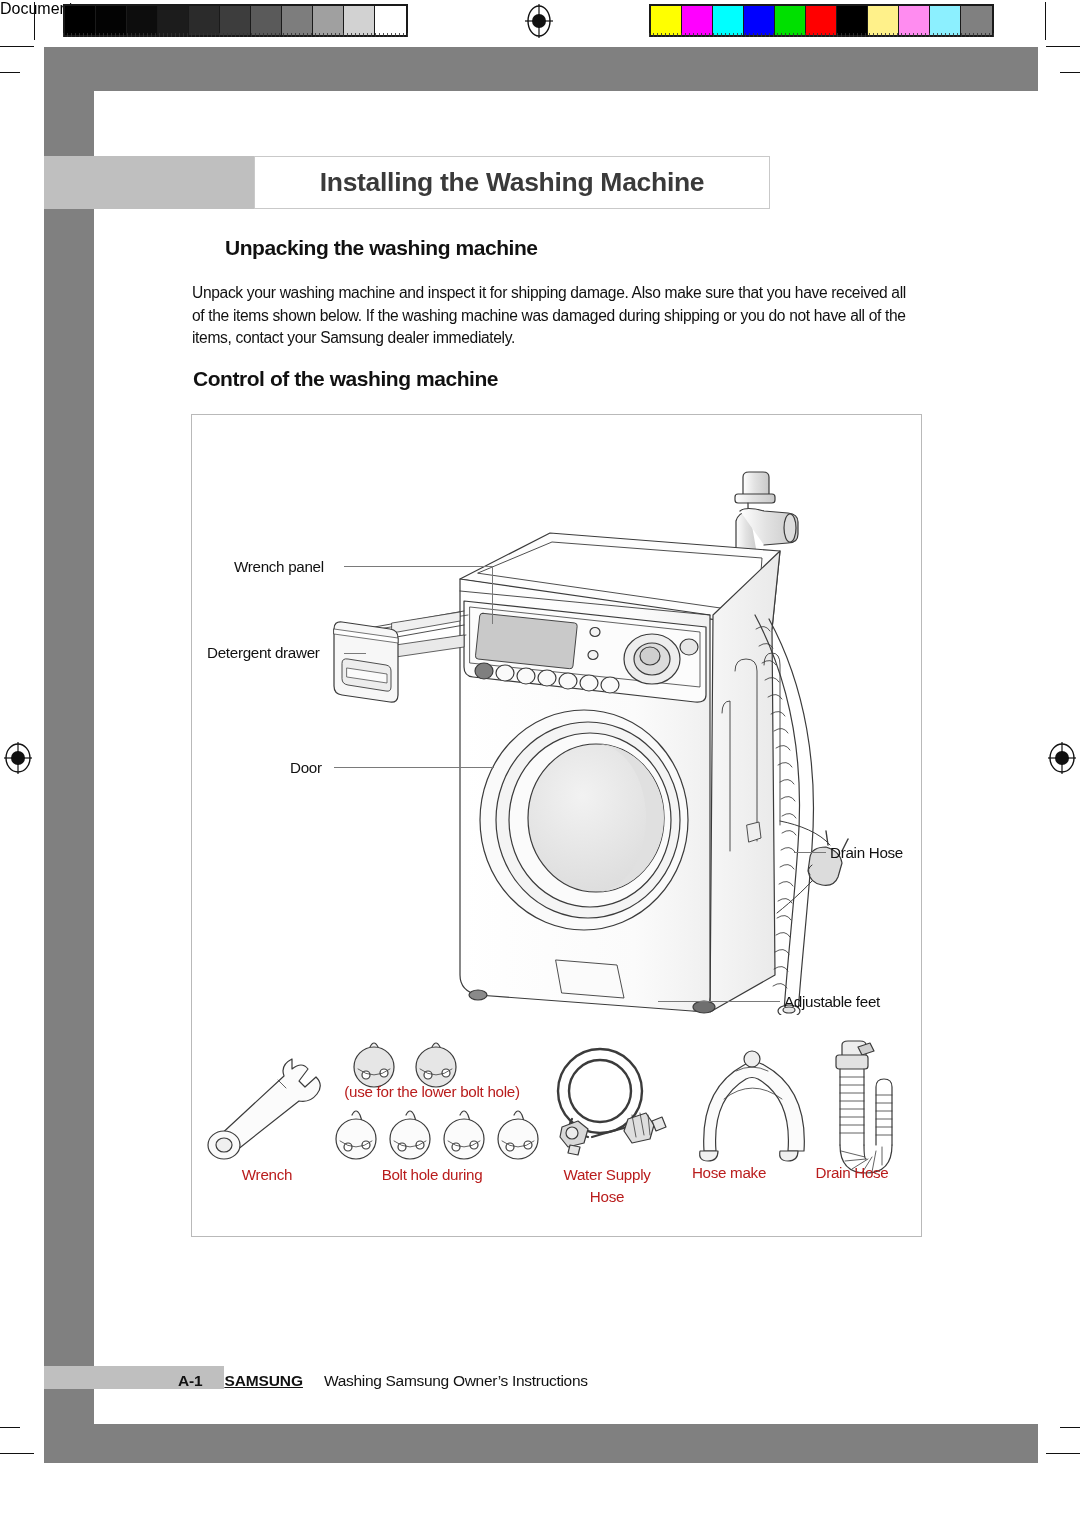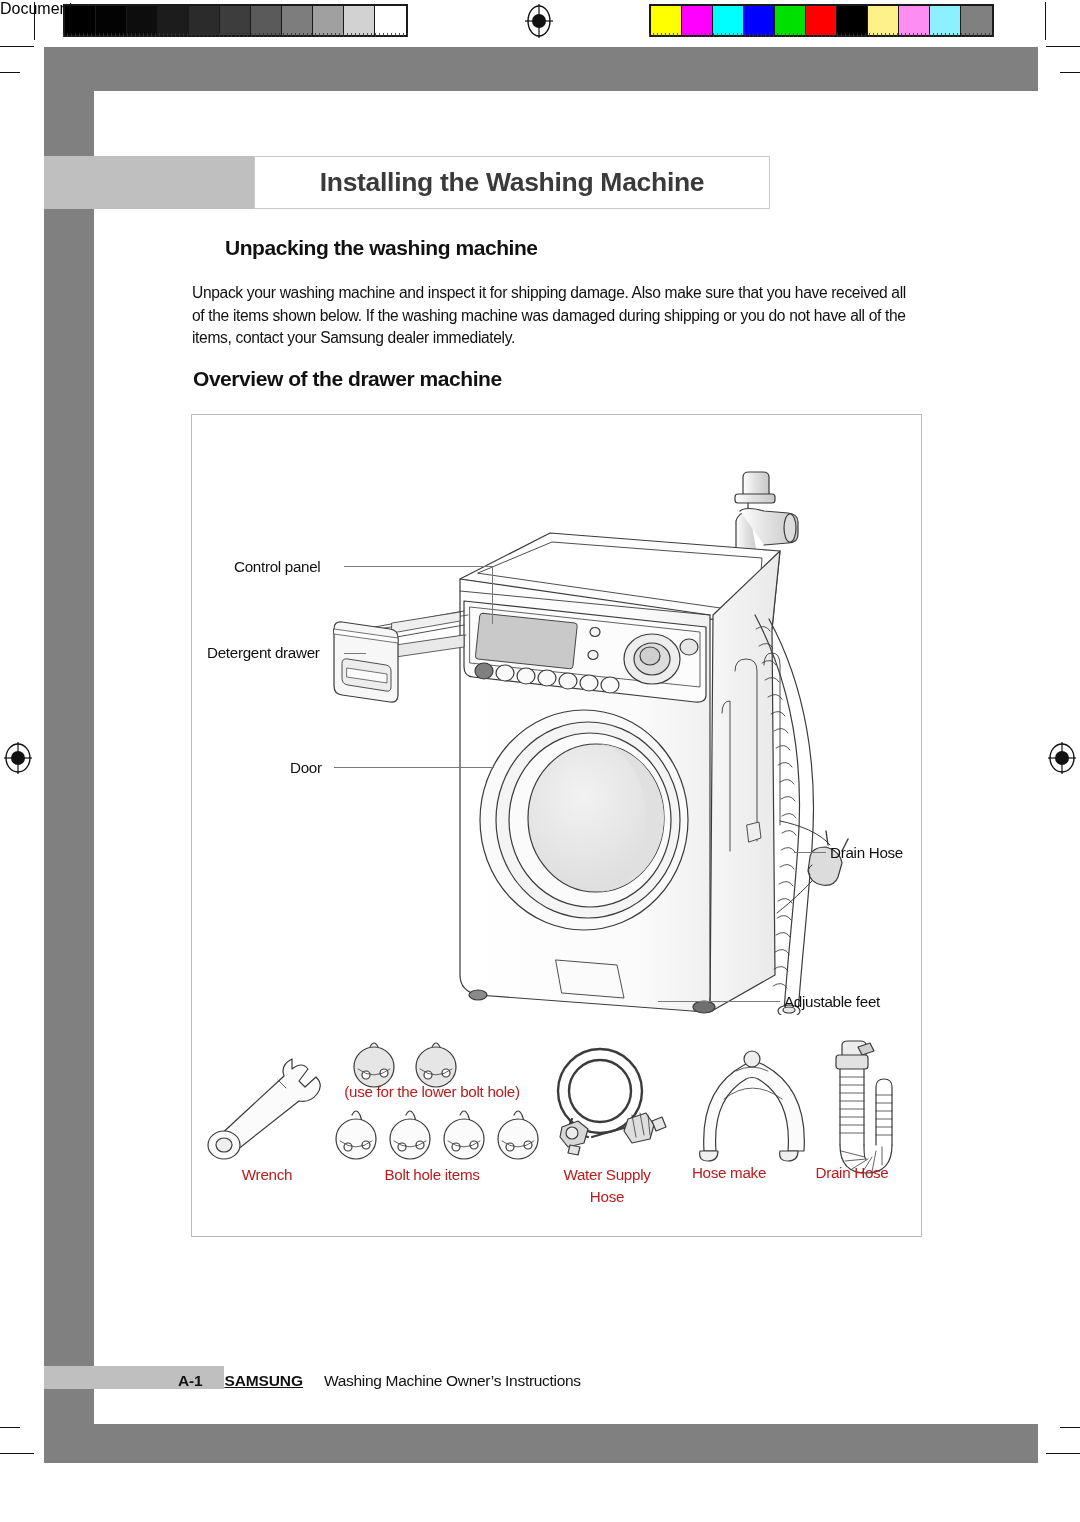--- a/index.html
+++ b/index.html
@@ -166,21 +166,21 @@
 
   <div id="chapter-title-wrap">
     <div id="chapter-tab"></div>
     <div id="chapter-box">
       <span id="chapter-title">Installing the Washing Machine</span>
     </div>
   </div>
 
   <div class="h2" id="h2-unpacking">Unpacking the washing machine</div>
   <div id="intro-para">Unpack your washing machine and inspect it for shipping damage. Also make sure that you have received all of the items shown below. If the washing machine was damaged during shipping or you do not have all of the items, contact your Samsung dealer immediately.</div>
-  <div class="h2" id="h2-overview">Overview of the drawer machine</div>
+  <div class="h2" id="h2-overview">Control of the washing machine</div>
 
   <div id="diagram-panel">
 
     <svg style="position:absolute;left:0;top:0;" width="729" height="600" viewBox="0 0 729 600">
       <defs>
         <linearGradient id="gBody" x1="0" y1="0" x2="1" y2="0">
           <stop offset="0%" stop-color="#ffffff"></stop>
             <stop offset="70%" stop-color="#fbfbfb"></stop>
             <stop offset="100%" stop-color="#f0f0f0"></stop>
         </linearGradient>
@@ -314,21 +314,21 @@
           <path d="M588,406 C608,410 628,418 638,430" stroke-width="1" fill="none"></path>
           <path d="M585,498 C600,486 618,470 632,452" stroke-width="1" fill="none"></path>
           <path d="M634,432 q14,4 16,16 l-4,14 q-4,10 -16,8 q-12,-2 -14,-14 l2,-14 q2,-10 16,-10 z" fill="#dcdcdc"></path>
           <path d="M636,430 l-2,-14" stroke-width="1.4"></path>
           <path d="M650,436 l6,-12" stroke-width="1.4"></path>
           <path d="M620,450 q-6,4 -2,10" stroke-width="1"></path>
         </g>
       </g>
     </svg>
 
-    <span class="lbl" style="left:42px;top:143px;">Control panel</span>
+    <span class="lbl" style="left:42px;top:143px;">Wrench panel</span>
     <div class="leader" style="left:152px;top:151px;width:148px;"></div>
     <div class="leader-v" style="left:300px;top:151px;height:58px;"></div>
 
     <span class="lbl" style="left:15px;top:229px;">Detergent drawer</span>
     <div class="leader" style="left:152px;top:238px;width:22px;"></div>
 
     <span class="lbl" style="left:98px;top:344px;">Door</span>
     <div class="leader" style="left:142px;top:352px;width:160px;"></div>
 
     <span class="lbl" style="left:638px;top:429px;">Drain Hose</span>
@@ -458,31 +458,31 @@
               <path d="M44,88 L60,88"></path>
               <path d="M44,96 L60,96"></path>
           </g>
         </g>
       </g>
     </svg>
 
     <span class="acc-cap" style="left:140px;top:668px;width:200px;white-space:nowrap;">(use for the lower bolt hole)</span>
 
     <span class="acc-cap" style="left:20px;top:751px;width:110px;">Wrench</span>
-    <span class="acc-cap" style="left:155px;top:751px;width:170px;">Bolt hole items</span>
+    <span class="acc-cap" style="left:155px;top:751px;width:170px;">Bolt hole during</span>
     <span class="acc-cap" style="left:330px;top:751px;width:170px;">Water Supply</span>
     <span class="acc-cap" style="left:330px;top:773px;width:170px;">Hose</span>
     <span class="acc-cap" style="left:462px;top:749px;width:150px;">Hose make</span>
     <span class="acc-cap" style="left:590px;top:749px;width:140px;">Drain Hose</span>
   </div>
 
   <div id="footer-line">
     <span id="footer-page">A-1</span>
     <span id="footer-brand">SAMSUNG</span>
-    <span id="footer-doc">Washing Machine Owner’s Instructions</span>
+    <span id="footer-doc">Washing Samsung Owner’s Instructions</span>
   </div>
 </div>
 
 
 <div id="meta-strip">
   
   
   
   
 

